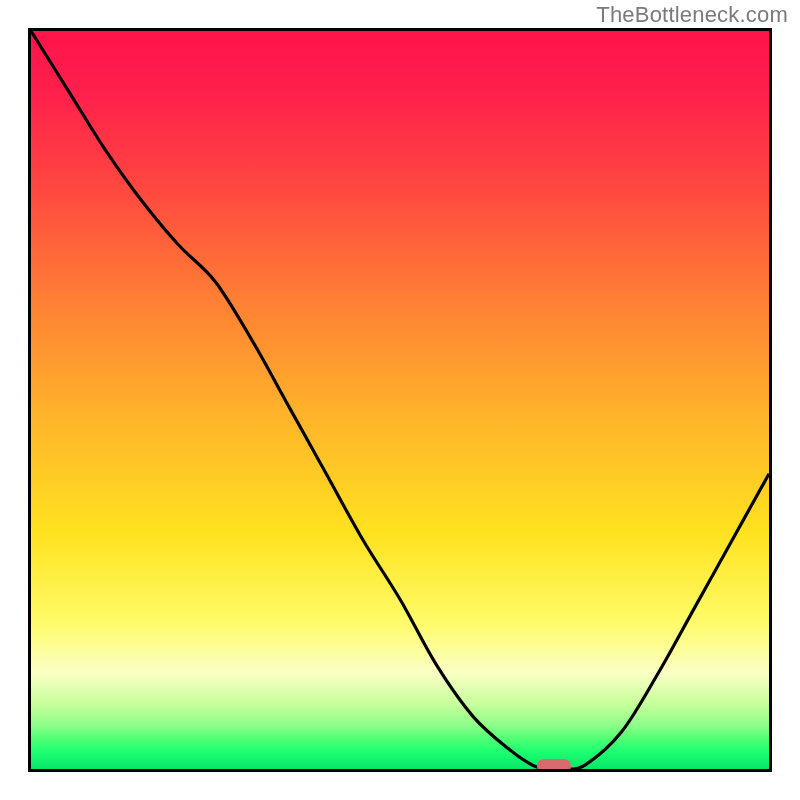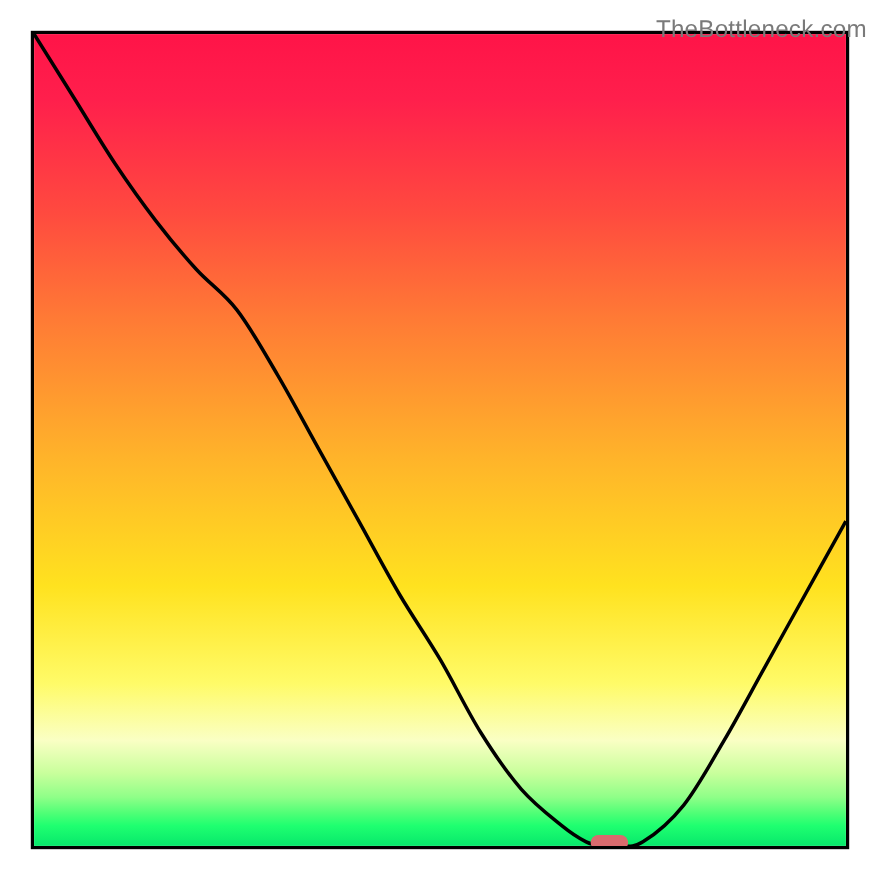--- a/index.html
+++ b/index.html
@@ -17,21 +17,20 @@
   }
   .watermark {
     position: absolute;
     top: 2px;
     right: 12px;
     color: #7a7a7a;
     font-size: 22px;
     font-weight: 500;
     letter-spacing: 0.2px;
     z-index: 10;
-    margin-top: 12px;
   }
   .plot {
     position: absolute;
     top: 28px;
     left: 28px;
     width: 744px;
     height: 744px;
     border: 3.5px solid #000;
     box-sizing: border-box;
     overflow: hidden;

